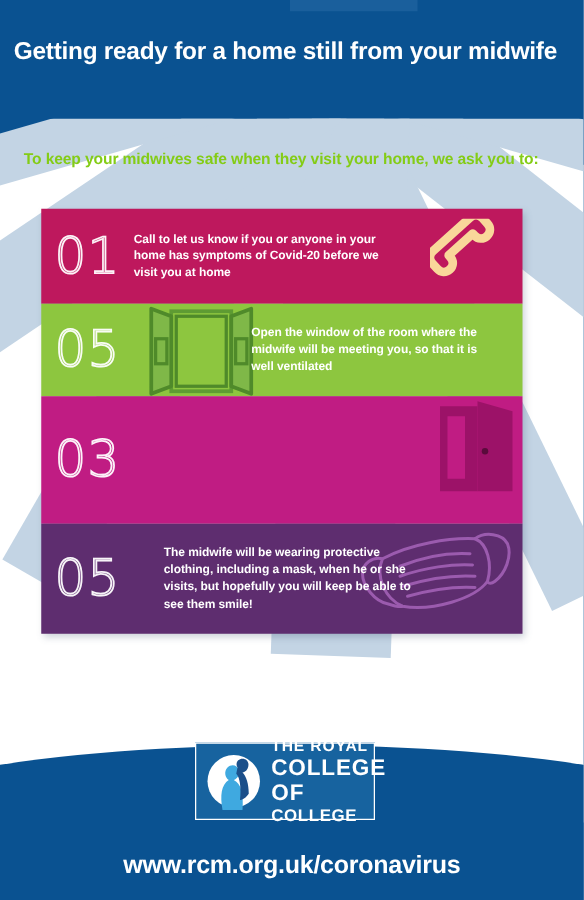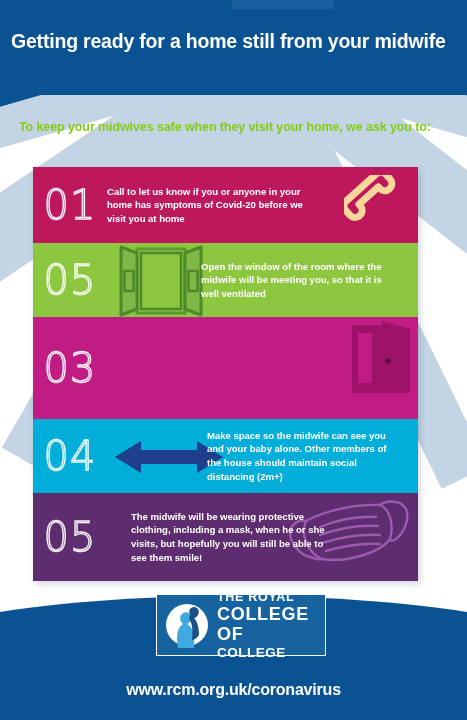--- a/index.html
+++ b/index.html
@@ -163,21 +163,21 @@
 
   .s5 { height: 88px; background: #5E2D6F; gap: 16px; }
   .s5 .step-text { width: 200px; margin-left: 8px; }
   .s5 .step-icon { right: 4px; top: 6px; width: 130px; height: 68px; }
 
   
   .logo {
     position: absolute;
     left: 156px;
     top: 594px;
-    width: 170px;
+    width: 144px;
     height: 62px;
     background: #17639F;
     border: 1.5px solid #ffffff;
     box-sizing: border-box;
     display: flex;
     align-items: center;
   }
   .logo-mark {
     flex: 0 0 auto;
     margin-left: 7px;
@@ -193,21 +193,21 @@
   .logo-l2 { font-size: 18px; font-weight: bold; letter-spacing: 0.7px; }
   .logo-l3 { font-size: 13.5px; font-weight: bold; letter-spacing: 0.5px; }
 
   .url {
     position: absolute;
     left: 0;
     top: 681px;
     width: 467px;
     text-align: center;
     color: #ffffff;
-    font-size: 16px;
+    font-size: 20px;
     font-weight: bold;
     letter-spacing: -0.2px;
   }
 </style>
 </head>
 <body>
 
 <div class="poster">
 
   <div class="bg-base"></div>
@@ -261,31 +261,24 @@
     <div class="step s3">
       <div class="step-num">03</div>
       <svg class="step-icon" viewBox="0 0 72 78">
         <rect x="8" y="6" width="30" height="68" fill="#9C1268"></rect>
         <rect x="14" y="14" width="14" height="50" fill="#C01C83"></rect>
         <path d="M38 2 L66 10 L66 74 L38 74 Z" fill="#9C1268"></path>
         <circle cx="44" cy="42" r="2.6" fill="#5A0B3C"></circle>
       </svg>
     </div>
 
-    <div class="step s4">
-      <div class="step-num">04</div>
-      <div class="step-text">Make space so the midwife can see you and your baby alone. Other members of the house should maintain social distancing (2m+)</div>
-      <svg class="step-icon" viewBox="0 0 108 36">
-        <path d="M0 18 L26 2 L26 11 L82 11 L82 2 L108 18 L82 34 L82 25 L26 25 L26 34 Z" fill="#1F3E8C"></path>
-      </svg>
-    </div>
 
     <div class="step s5">
       <div class="step-num">05</div>
-      <div class="step-text">The midwife will be wearing protective clothing, including a mask, when he or she visits, but hopefully you will still be able to see them smile!</div>
+      <div class="step-text">The midwife will be wearing protective clothing, including a mask, when he or she visits, but hopefully you will keep be able to see them smile!</div>
       <svg class="step-icon" viewBox="0 0 130 68">
         <g fill="none" stroke="#9B5BAE" stroke-width="2.4" stroke-linejoin="round" stroke-linecap="round">
           <path d="M22 22 C44 10 76 5 96 6 C106 10 110 26 106 40 C96 54 62 64 38 60 C24 54 16 36 22 22 Z"></path>
           <path d="M22 22 C14 20 6 26 6 34 C6 44 16 56 26 58 C32 60 36 61 38 60"></path>
           <path d="M96 6 C104 0 118 2 122 10 C126 20 120 34 112 40 C108 43 106 41 106 40"></path>
           <path d="M36 28 C56 20 76 17 92 18"></path>
           <path d="M36 36 C56 29 78 26 94 27"></path>
           <path d="M38 44 C58 38 80 35 96 36"></path>
           <path d="M42 52 C60 47 80 44 96 45"></path>
         </g>

